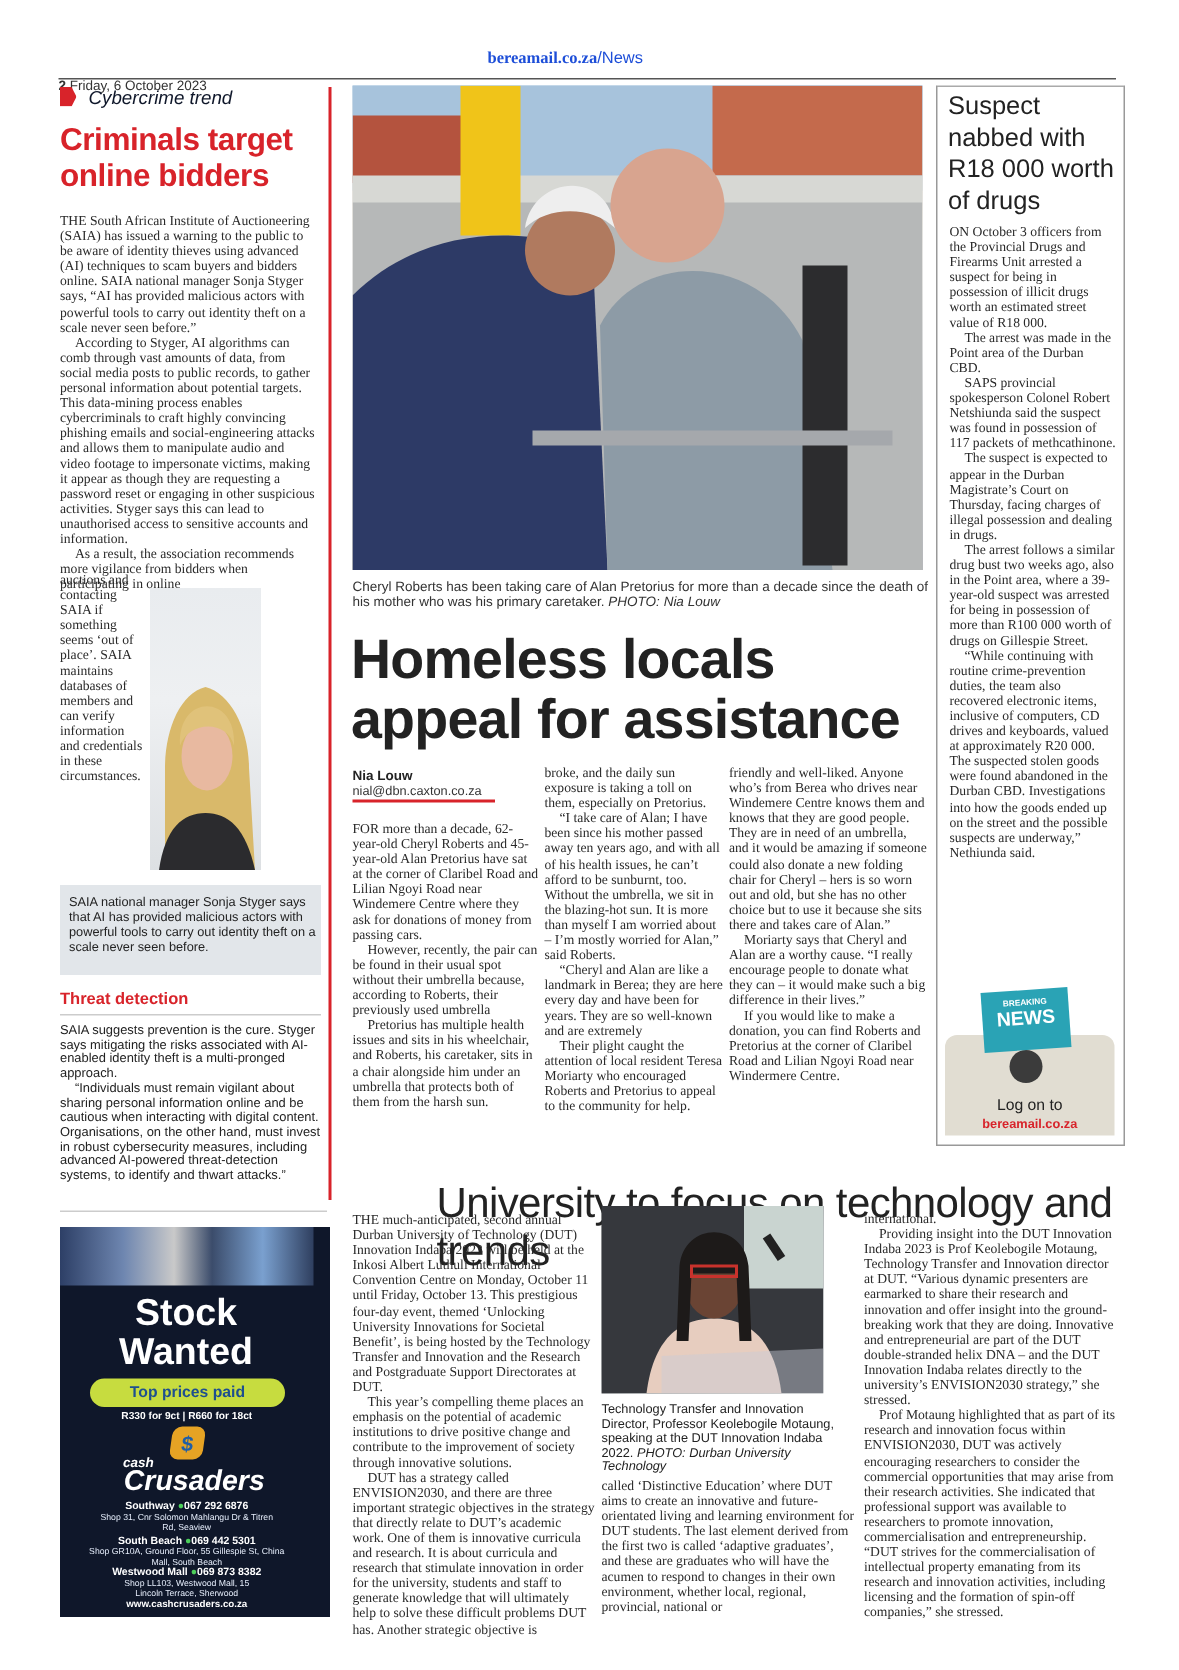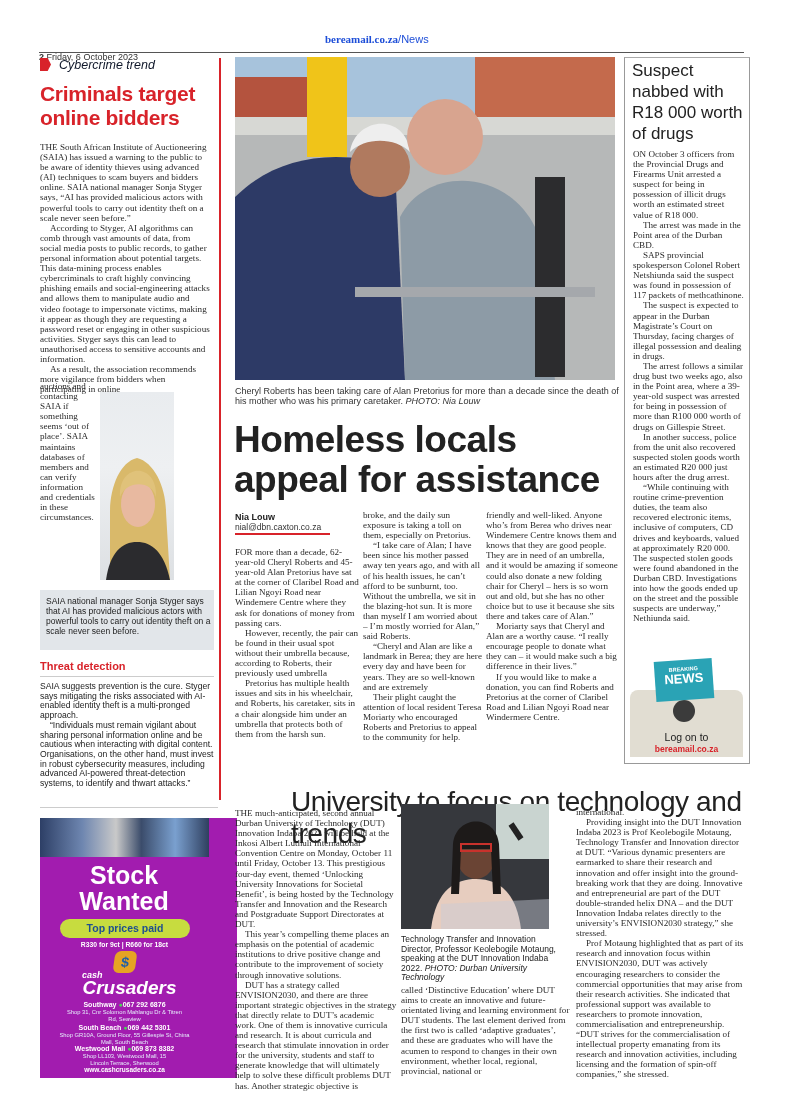--- a/index.html
+++ b/index.html
@@ -26,21 +26,21 @@
   #red-vrule { left:219px; top:58px; width:2px; height:742px; background:#d8232a; }
   #sonja-photo { left:100px; top:392px; width:74px; height:188px; overflow:hidden; background:linear-gradient(180deg,#e9ecef 0%,#eef0f2 40%,#dde0e3 100%); }
   #sonja-caption-box { left:40px; top:590px; width:174px; height:60px; background:#e2e6ea; }
   #sonja-caption { left:46px; top:596px; width:166px; font-family:"Liberation Sans", sans-serif; font-size:8.5px; line-height:10px; color:#222; }
   #threat-h { left:40px; top:660px; font-family:"Liberation Sans", sans-serif; font-weight:bold; color:#d8232a; font-size:11px; }
   #threat-rule { left:40px; top:676px; width:174px; height:1px; background:#ccc; }
   #threat-body { left:40px; top:682px; width:178px; font-family:"Liberation Sans", sans-serif; font-size:8.6px; line-height:9.7px; color:#222; }
   #left-bottom-rule { left:40px; top:807px; width:178px; height:1px; background:#ccc; }
 
   
-  #ad { left:40px; top:818px; width:197px; height:260px; background:#a21caf; overflow:hidden; }
+  #ad { left:40px; top:818px; width:180px; height:260px; background:#0f172a; overflow:hidden; }
   #ad-img { left:0; top:0; width:169px; height:39px; background:linear-gradient(90deg,#2d3f66 0%,#6e86b0 25%,#c9c9c9 45%,#3b4c6b 60%,#7aa0cf 80%,#2f3f5f 100%); }
   #ad-h1 { left:0; top:44px; width:169px; text-align:center; font-family:"Liberation Sans", sans-serif; font-weight:bold; color:#fff; font-size:25px; line-height:26px; }
   #ad-pill { left:20px; top:101px; width:130px; height:19px; border-radius:10px; background:#c7dc3f; }
   #ad-pill span { display:block; text-align:center; font-family:"Liberation Sans", sans-serif; font-weight:bold; color:#1e4f8f; font-size:10.5px; line-height:19px; }
   #ad-prices { left:0; top:123px; width:169px; text-align:center; font-family:"Liberation Sans", sans-serif; font-weight:bold; color:#fff; font-size:6.8px; }
   #ad-logo-icon { left:74px; top:133px; width:22px; height:22px; border-radius:6px; background:#e6a324; transform:skewX(-8deg); }
   #ad-logo-icon span { position:absolute; left:0; top:0; width:100%; text-align:center; color:#1f5fa8; font-weight:bold; font-family:"Liberation Sans", sans-serif; font-size:14px; line-height:22px; }
   #ad-cash { left:42px; top:152px; font-family:"Liberation Sans", sans-serif; font-style:italic; font-weight:bold; color:#fff; font-size:9px; }
   #ad-crusaders { left:22px; top:159px; width:135px; text-align:center; font-family:"Liberation Sans", sans-serif; font-style:italic; font-weight:bold; color:#fff; font-size:19px; }
   .ad-store { left:0; width:169px; text-align:center; font-family:"Liberation Sans", sans-serif; color:#fff; }
@@ -205,21 +205,20 @@
 </div>
 
 <div class="abs" id="right-box"></div>
 <div class="abs" id="h-suspect">Suspect nabbed with R18 000 worth of drugs</div>
 <div class="abs serif" id="suspect-body">
   <p>ON October 3 officers from the Provincial Drugs and Firearms Unit arrested a suspect for being in possession of illicit drugs worth an estimated street value of R18 000.</p>
   <p class="ind">The arrest was made in the Point area of the Durban CBD.</p>
   <p class="ind">SAPS provincial spokesperson Colonel Robert Netshiunda said the suspect was found in possession of 117 packets of methcathinone.</p>
   <p class="ind">The suspect is expected to appear in the Durban Magistrate’s Court on Thursday, facing charges of illegal possession and dealing in drugs.</p>
   <p class="ind">The arrest follows a similar drug bust two weeks ago, also in the Point area, where a 39-year-old suspect was arrested for being in possession of more than R100 000 worth of drugs on Gillespie Street.</p>
-  <p class="ind">In another success, police from the unit also recovered suspected stolen goods worth an estimated R20 000 just hours after the drug arrest.</p>
   <p class="ind">“While continuing with routine crime-prevention duties, the team also recovered electronic items, inclusive of computers, CD drives and keyboards, valued at approximately R20 000. The suspected stolen goods were found abandoned in the Durban CBD. Investigations into how the goods ended up on the street and the possible suspects are underway,” Nethiunda said.</p>
 </div>
 <div class="abs" id="bn-box"></div>
 <div class="abs" id="bn-megaphone"></div>
 <div class="abs" id="bn-sign">
   <span class="b1">BREAKING</span>
   <span class="b2">NEWS</span>
 </div>
 <div class="abs" id="bn-log">Log on to</div>
 <div class="abs" id="bn-url">bereamail.co.za</div>

